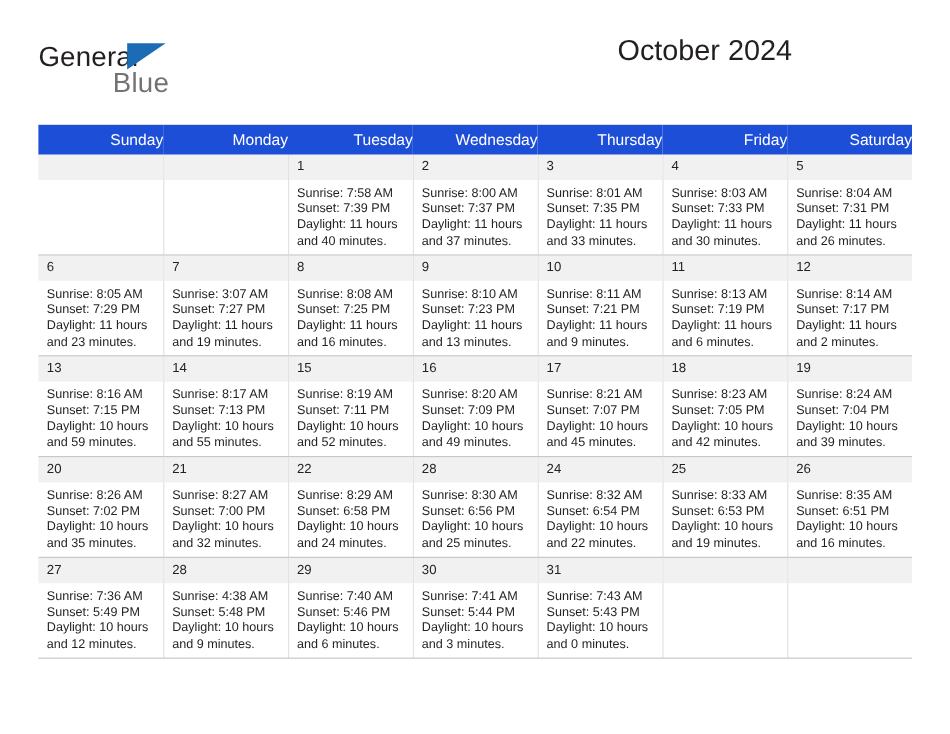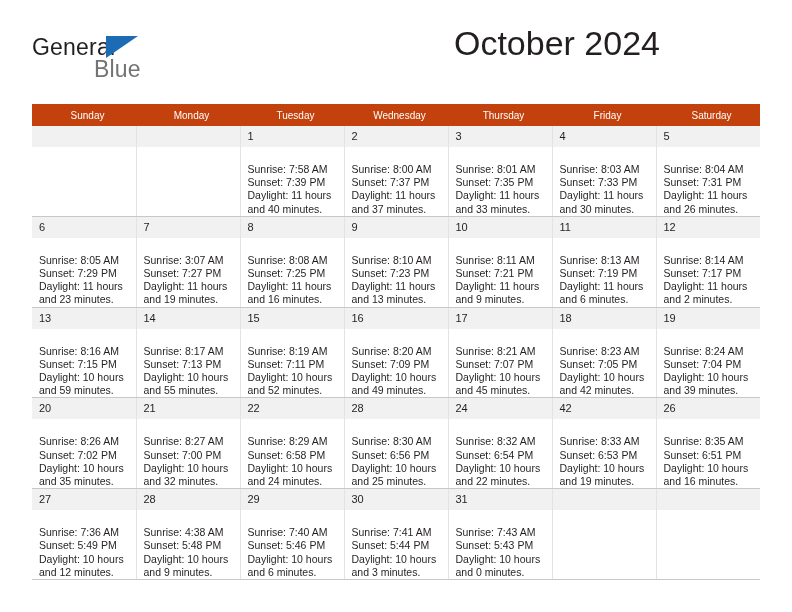--- a/index.html
+++ b/index.html
@@ -65,21 +65,21 @@
     font-family: "Liberation Sans", sans-serif;
   }
 
   .title-block {
     position: absolute;
     right: 0;
     top: 0;
     text-align: right;
   }
   .month-title {
-    font-size: 34px;
+    font-size: 24px;
     color: #231f20;
     line-height: 34px;
     white-space: nowrap;
   }
   .location {
     font-size: 14px;
     color: #231f20;
     line-height: 20px;
     margin-top: 6px;
     white-space: nowrap;
@@ -88,25 +88,25 @@
   
   .calendar {
     position: absolute;
     left: 32px;
     top: 104px;
     width: 728px;
     border-collapse: collapse;
     table-layout: fixed;
   }
   .calendar th {
-    background: #c2410c;
+    background: #1d4ed8;
     color: #ffffff;
-    font-size: 10px;
+    font-size: 13px;
     font-weight: normal;
-    text-align: center;
+    text-align: right;
     padding: 5px 0 5px 7px;
     height: 12px;
     border: none;
   }
   .calendar td {
     vertical-align: top;
     padding: 0;
     border-left: 1px solid #e3e3e3;
     border-right: 1px solid #e3e3e3;
     border-bottom: 1px solid #c8c8c8;
@@ -125,21 +125,21 @@
     height: 13px;
     line-height: 13px;
   }
   td.blank { background: #ffffff; }
   td.blank .daynum-blank {
     display: block;
     background: #f1f1f1;
     height: 21px;
   }
   .info {
-    padding: 16px 5px 0 7px;
+    padding: 5px 5px 0 7px;
     font-size: 10.5px;
     line-height: 13.2px;
     color: #231f20;
   }
   .info div { white-space: nowrap; }
   .info .daylight { white-space: normal; }
 </style>
 </head>
 <body>
 
@@ -371,21 +371,21 @@
           </td>
           <td>
             <span class="daynum">24</span>
             <div class="info">
               <div>Sunrise: 8:32 AM</div>
               <div>Sunset: 6:54 PM</div>
               <div class="daylight">Daylight: 10 hours and 22 minutes.</div>
             </div>
           </td>
           <td>
-            <span class="daynum">42</span>
+            <span class="daynum">25</span>
             <div class="info">
               <div>Sunrise: 8:33 AM</div>
               <div>Sunset: 6:53 PM</div>
               <div class="daylight">Daylight: 10 hours and 19 minutes.</div>
             </div>
           </td>
           <td>
             <span class="daynum">26</span>
             <div class="info">
               <div>Sunrise: 8:35 AM</div>

